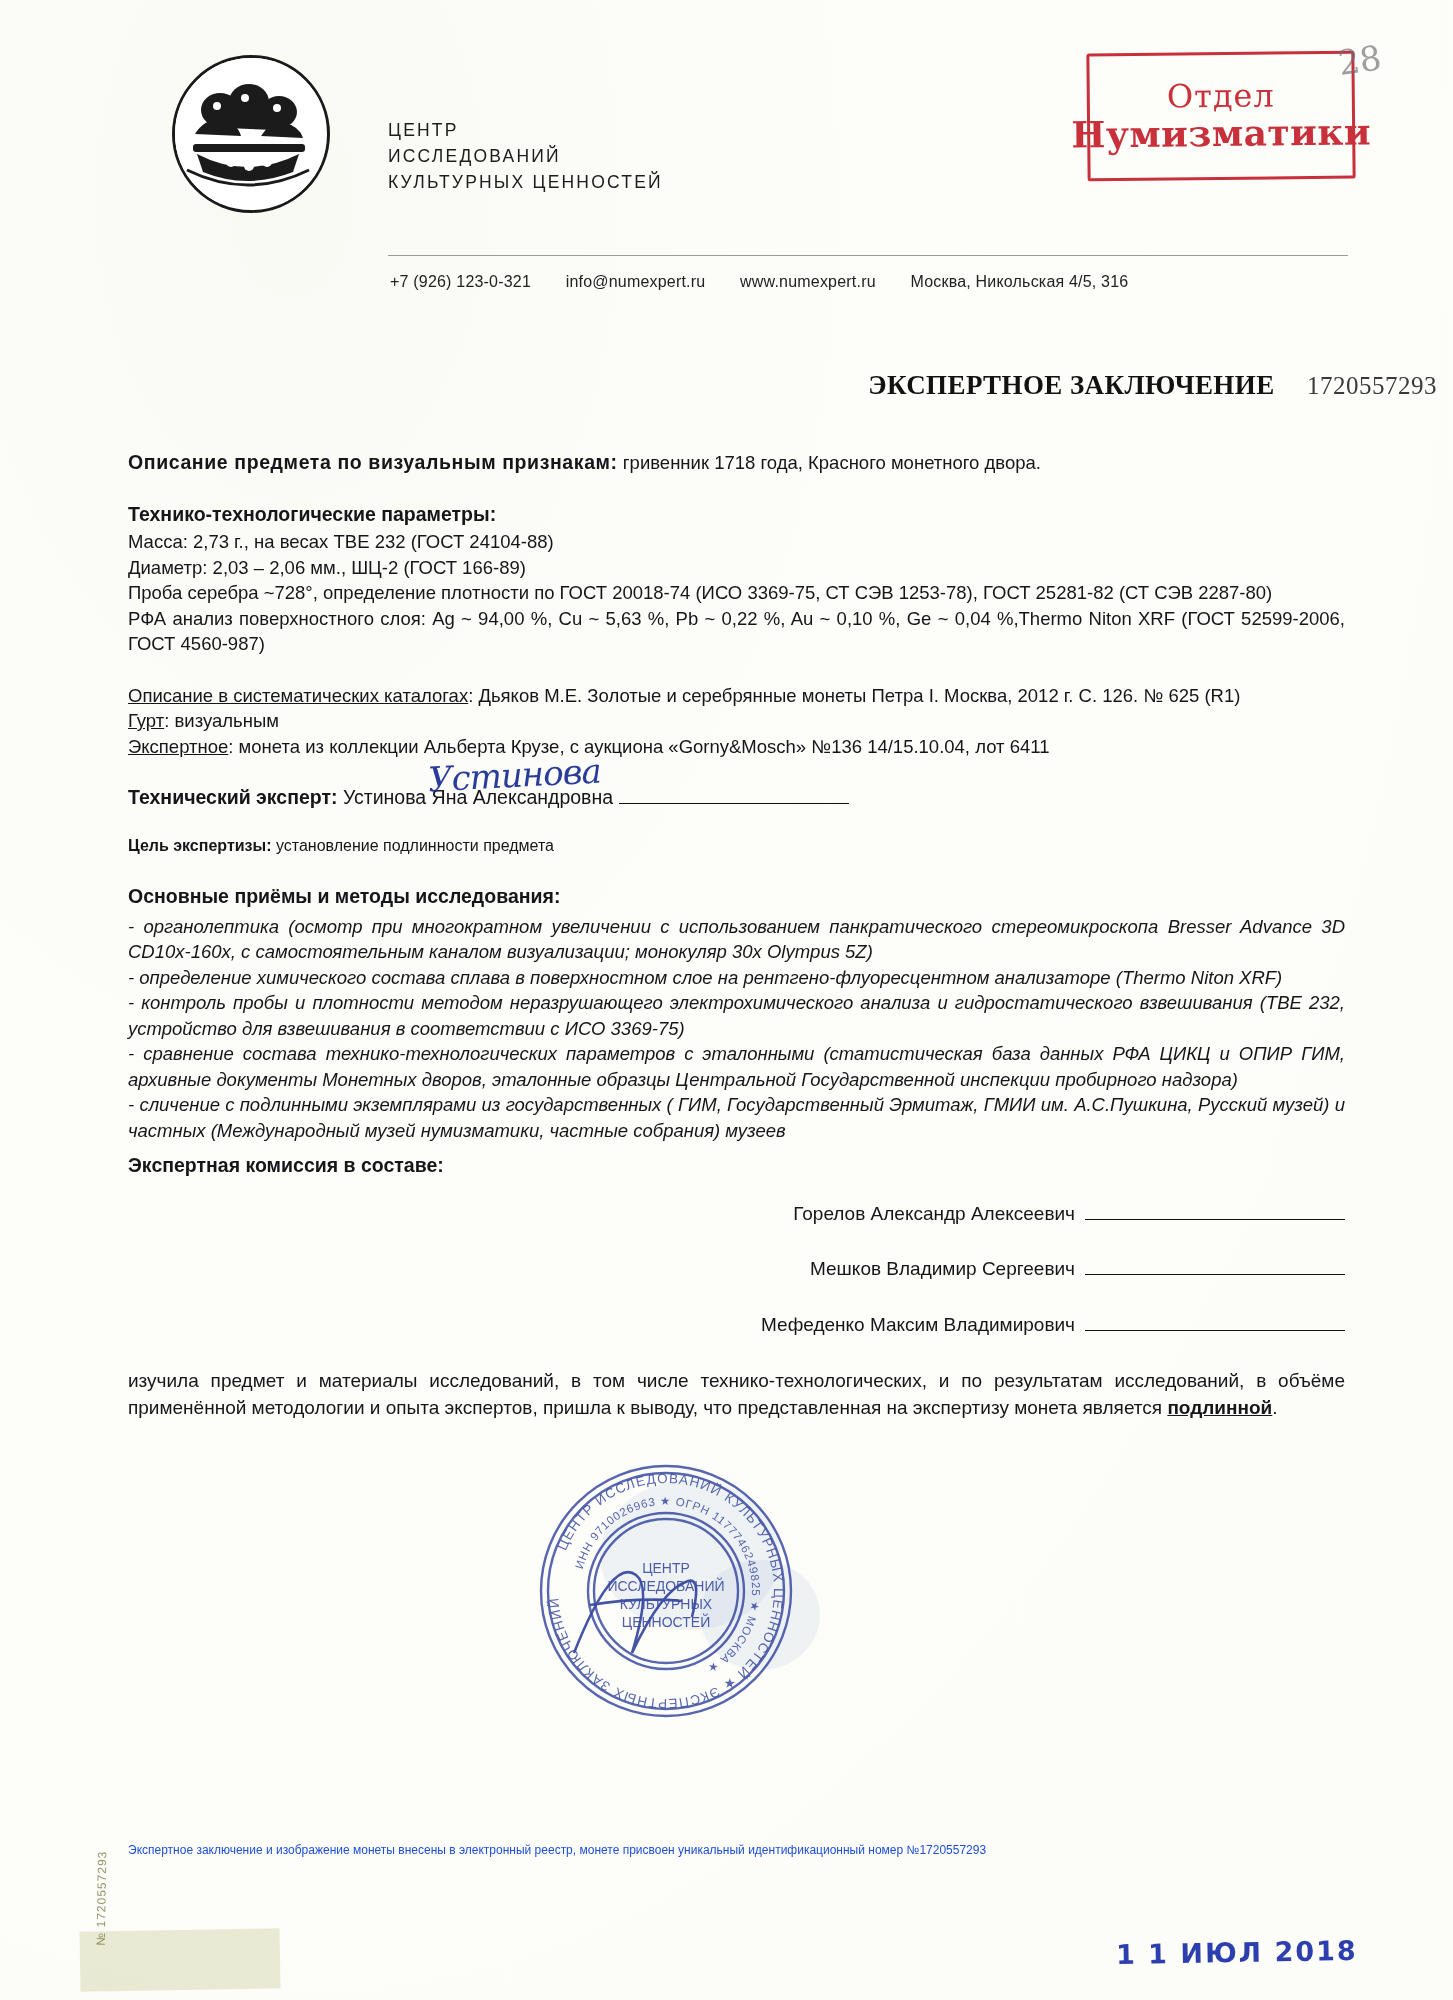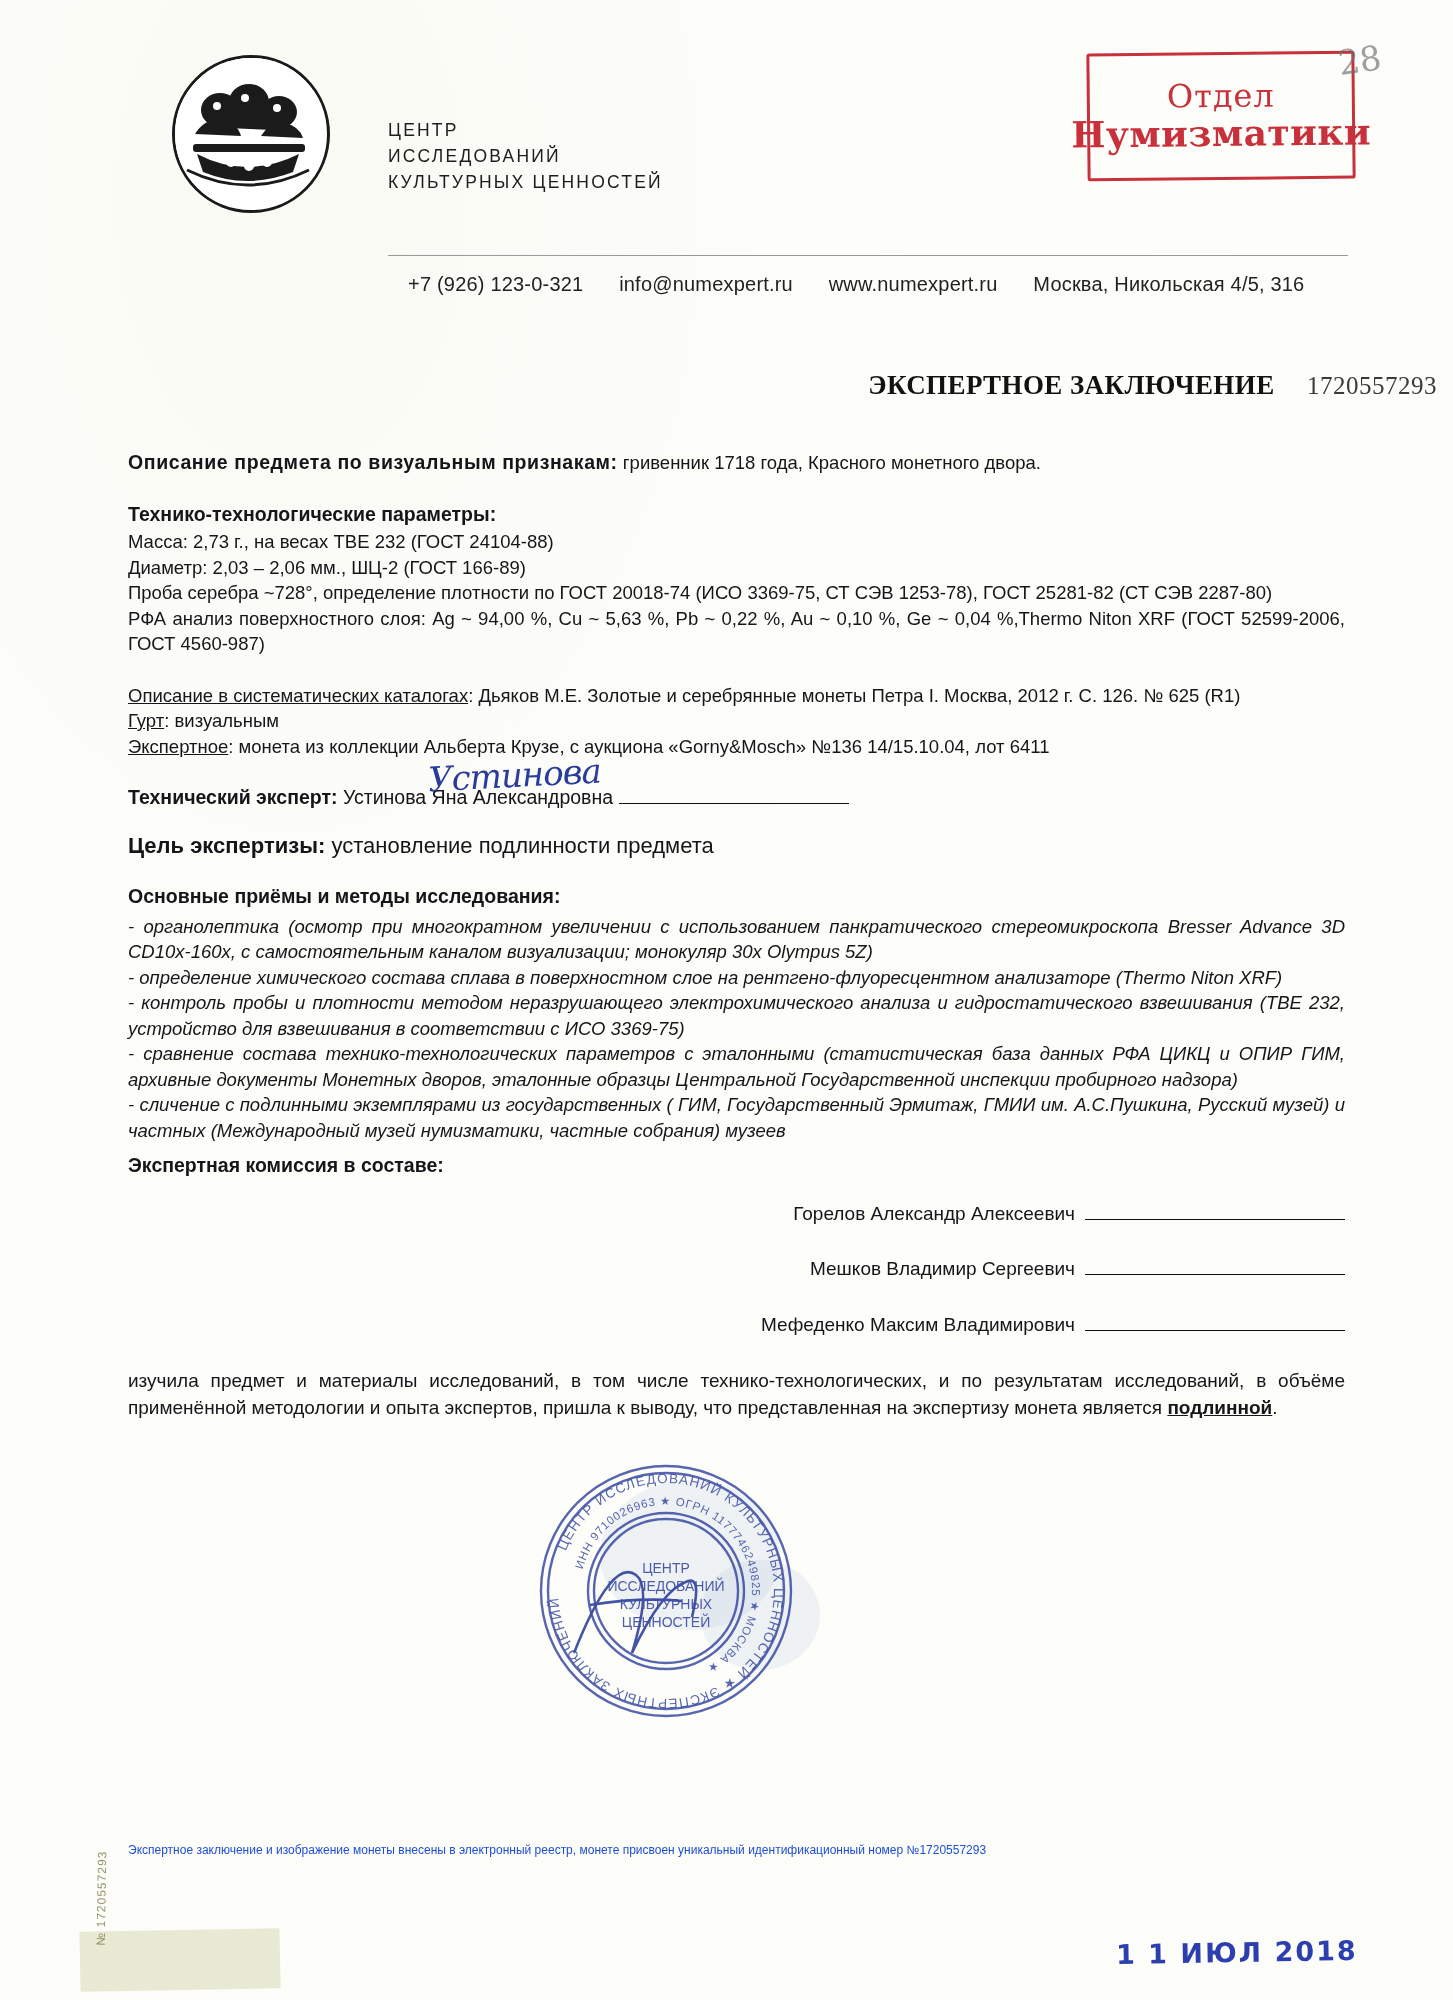--- a/index.html
+++ b/index.html
@@ -59,25 +59,24 @@
     letter-spacing: 2.2px;
     line-height: 26px;
     color: #1d1d1d;
   }
   .org-name div { white-space: nowrap; }
 
   .contacts {
     position: absolute;
     left: 390px;
     top: 218px;
-    font-size: 20px;
+    font-size: 16px;
     color: #222;
     letter-spacing: 0.2px;
     white-space: nowrap;
-    margin-left: 18px;
   }
   .contacts span { margin-right: 30px; }
   .contacts span:last-child { margin-right: 0; }
 
   .header-rule {
     position: absolute;
     left: 388px;
     right: 105px;
     top: 200px;
     height: 1px;
@@ -196,21 +195,21 @@
     left: 300px;
     top: -20px;
     font-family: "DejaVu Serif", serif;
     font-style: italic;
     font-size: 34px;
     color: #2a3c9b;
     transform: rotate(-3deg);
     letter-spacing: -1px;
   }
 
-  .goal-block { margin-bottom: 26px; font-size: 22px; }
+  .goal-block { margin-bottom: 26px; font-size: 16px; }
 
   .methods-title { font-weight: bold; font-size: 19.5px; margin-bottom: 4px; }
   .methods-block p {
     margin: 0 0 0 0;
     font-style: italic;
     text-align: justify;
     font-size: 18.5px;
     line-height: 25.5px;
   }
 

